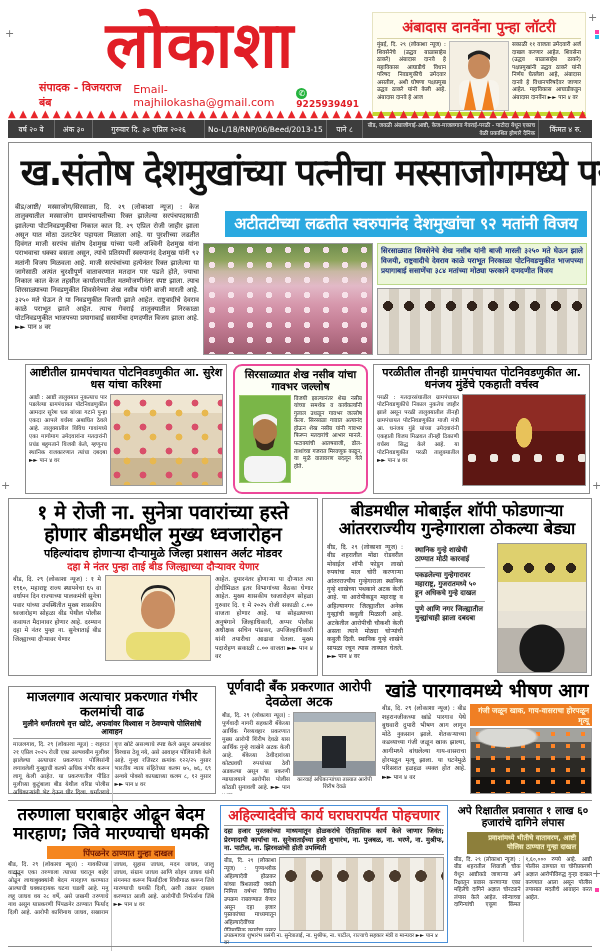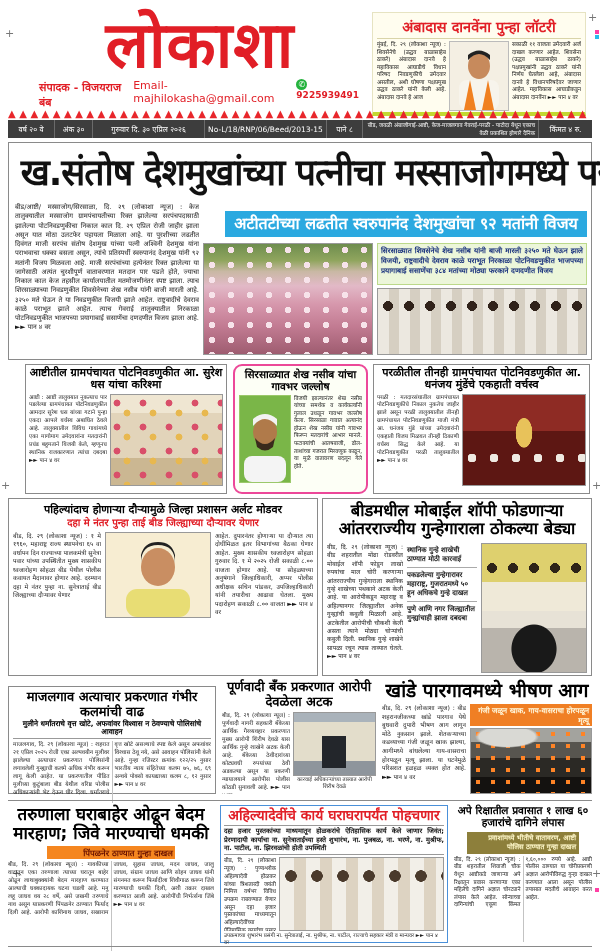--- a/index.html
+++ b/index.html
@@ -8,21 +8,21 @@
   .abs{position:absolute;}
   .box{border:1px solid #8a8a8a;background:#fff;box-sizing:border-box;}
   .txt{text-align:justify;overflow:hidden;line-height:1.38;color:#1a1a1a;}
   .cols2{column-count:2;column-gap:5px;column-rule:1px solid #c3c3c3;}
   .hl{font-weight:700;color:#000;text-align:center;line-height:1.12;}
   .red{color:#e11e26;}
   .crop{position:absolute;color:#777;font-size:11px;line-height:1;}
   .regdot{position:absolute;width:4px;height:4px;}
   
   #logo{font-size:64px;font-weight:800;color:#e11e26;text-align:center;line-height:1.05;letter-spacing:1px;}
-  #mast-row{display:flex;align-items:flex-start;gap:10px;justify-content:space-between;padding:0 4px;}
+  #mast-row{display:flex;align-items:flex-end;gap:10px;justify-content:space-between;padding:0 4px;}
   .phone-ic{display:inline-block;width:11px;height:11px;border-radius:50%;background:#25b33e;color:#fff;
     font-size:8px;line-height:11px;text-align:center;vertical-align:middle;margin-right:2px;}
   #lottery{background:#fffdef;border:1px solid #e6e3c2;border-bottom:4px solid #c3d832;padding:3px 4px;box-sizing:border-box;}
   #lottery .hd{font-size:14.5px;font-weight:800;color:#e11e26;text-align:center;border-bottom:1px solid #d9d4a9;padding-bottom:2px;margin-bottom:2px;}
   #lottery .row{display:flex;gap:3px;}
   #lottery .c{font-size:5.6px;line-height:1.35;text-align:justify;flex:1;overflow:hidden;}
   
   #bunting{color:#e8262b;font-size:10px;letter-spacing:3.5px;line-height:13px;overflow:hidden;white-space:nowrap;}
   #datebar{background:#3d3d3d;color:#fff;display:flex;align-items:stretch;font-size:7.5px;}
   #datebar .cell{display:flex;align-items:center;justify-content:center;padding:0 3px;border-left:1px solid #6b6b6b;text-align:right;box-sizing:border-box;}
@@ -174,37 +174,38 @@
 
   <div class="abs box" style="left:373px;top:364px;width:217px;height:130px;padding:2px 3px;">
     <div class="hl" style="font-size:11px;">परळीतील तीनही ग्रामपंचायत पोटनिवडणुकीत आ. धनंजय मुंडेंचे एकहाती वर्चस्व</div>
     <div style="display:flex;gap:3px;margin-top:2px;height:92px;">
       <div class="txt" style="width:82px;font-size:5.7px;">परळी : मतदारसंघातील ग्रामपंचायत पोटनिवडणुकीचे निकाल नुकतेच जाहीर झाले असून परळी तालुक्यातील तीनही ग्रामपंचायत पोटनिवडणुकीत माजी मंत्री आ. धनंजय मुंडे यांच्या उमेदवारांनी एकहाती विजय मिळवत तीनही ठिकाणी वर्चस्व सिद्ध केले आहे. या पोटनिवडणुकीत परळी तालुक्यातील ►► पान ४ वर</div>
       <div class="ph ph-parli" style="flex:1;height:92px;"></div>
     </div>
   </div>
 
   <div class="abs box" style="left:8px;top:498px;width:310px;height:178px;padding:3px 4px;">
+    <div class="hl" style="font-size:19.5px;">१ मे रोजी ना. सुनेत्रा पवारांच्या हस्ते होणार बीडमधील मुख्य ध्वजारोहन</div>
     <div class="hl" style="font-size:11px;margin-top:2px;">पहिल्यांदाच होणाऱ्या दौऱ्यामुळे जिल्हा प्रशासन अर्लट मोडवर</div>
     <div class="hl red" style="font-size:10px;margin-top:1px;">दहा मे नंतर पुन्हा ताई बीड जिल्ह्याच्या दौऱ्यावर येणार</div>
     <div style="display:flex;gap:4px;margin-top:3px;height:84px;">
       <div class="txt" style="width:88px;font-size:6.2px;">बीड, दि. २९ (लोकाशा न्यूज) : १ मे १९६०, महाराष्ट्र राज्य स्थापनेचा ६५ वा वर्धापन दिन राज्याच्या पालकमंत्री सुनेत्रा पवार यांच्या उपस्थितीत मुख्य शासकीय ध्वजारोहण सोहळा बीड येथील पोलीस कवायत मैदानावर होणार आहे. दरम्यान दहा मे नंतर पुन्हा ना. सुनेत्राताई बीड जिल्ह्याच्या दौऱ्यावर येणार</div>
       <svg width="104" height="84" viewBox="0 0 104 84" style="flex:none;border:1px solid #999;">
         <rect width="104" height="84" fill="#f7edd2"></rect>
         <ellipse cx="52" cy="34" rx="17" ry="19" fill="#c98e62"></ellipse>
         <path d="M35 30 q0 -18 17 -18 q17 0 17 18 l0 -8 q-3 -13 -17 -13 q-14 0 -17 13 z" fill="#222"></path>
         <rect x="20" y="56" width="64" height="28" rx="11" fill="#e8dd74"></rect>
       </svg>
       <div class="txt" style="flex:1;font-size:6.2px;">आहेत. दुपारनंतर होणाऱ्या या दौऱ्यात त्या दोघींमिळत इतर विभागांच्या बैठका घेणार आहेत. मुख्य शासकीय ध्वजारोहण सोहळा गुरुवार दि. १ मे २०२५ रोजी सकाळी ८.०० वाजता होणार आहे. या सोहळ्याच्या अनुषंगाने जिल्हाधिकारी, अप्पर पोलीस अधीक्षक सचिन पांडकर, उपजिल्हाधिकारी यांनी तयारीचा आढावा घेतला. मुख्य पदारोहण सकाळी ८.०० वाजता ►► पान ४ वर</div>
     </div>
   </div>
 
   <div class="abs box" style="left:322px;top:498px;width:270px;height:178px;padding:3px 4px;">
     <div class="hl" style="font-size:16.5px;">बीडमधील मोबाईल शॉपी फोडणाऱ्या आंतरराज्यीय गुन्हेगाराला ठोकल्या बेड्या</div>
-    <div style="display:flex;gap:4px;margin-top:4px;height:130px;">
+    <div style="display:flex;gap:12px;margin-top:4px;height:130px;">
       <div class="txt" style="width:76px;font-size:6.1px;">बीड, दि. २९ (लोकाशा न्यूज) : बीड शहरातील मोंढा रोडवरील मोबाईल शॉपी फोडून लाखो रुपयांचा माल चोरी करणाऱ्या आंतरराज्यीय गुन्हेगाराला स्थानिक गुन्हे शाखेच्या पथकाने अटक केली आहे. या आरोपीकडून महाराष्ट्र व अहिल्यानगर जिल्ह्यातील अनेक गुन्ह्यांची कबुली मिळाली आहे. अटकेतील आरोपीची चौकशी केली असता त्याने मोठ्या चोऱ्यांची कबुली दिली. स्थानिक गुन्हे शाखेने सापळा रचून त्यास ताब्यात घेतले. ►► पान ४ वर</div>
       <div class="bullets" style="width:70px;">
         <div class="b">स्थानिक गुन्हे शाखेची ठाण्यात मोठी कारवाई</div>
         <div class="b">पकडलेल्या गुन्हेगारावर महाराष्ट्र, गुजरातमध्ये ५० हून अधिकचे गुन्हे दाखल</div>
         <div class="b">पुणे आणि नगर जिल्ह्यातील गुन्ह्यांचाही झाला दबदबा</div>
       </div>
       <div class="ph ph-police" style="flex:1;height:130px;"></div>
     </div>
   </div>
 

